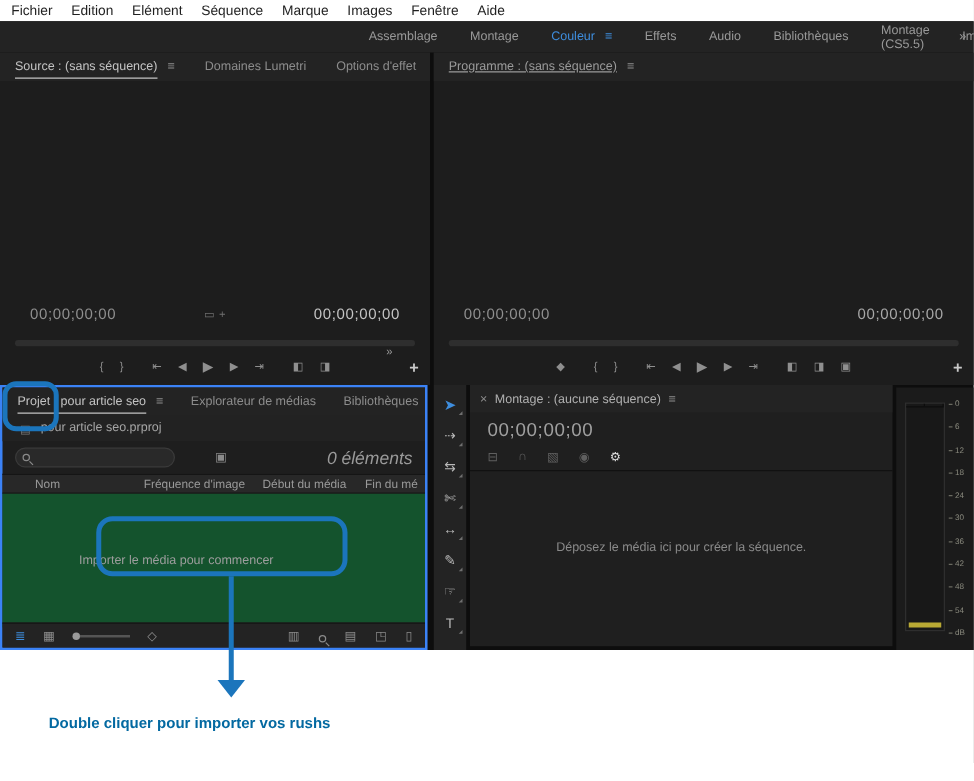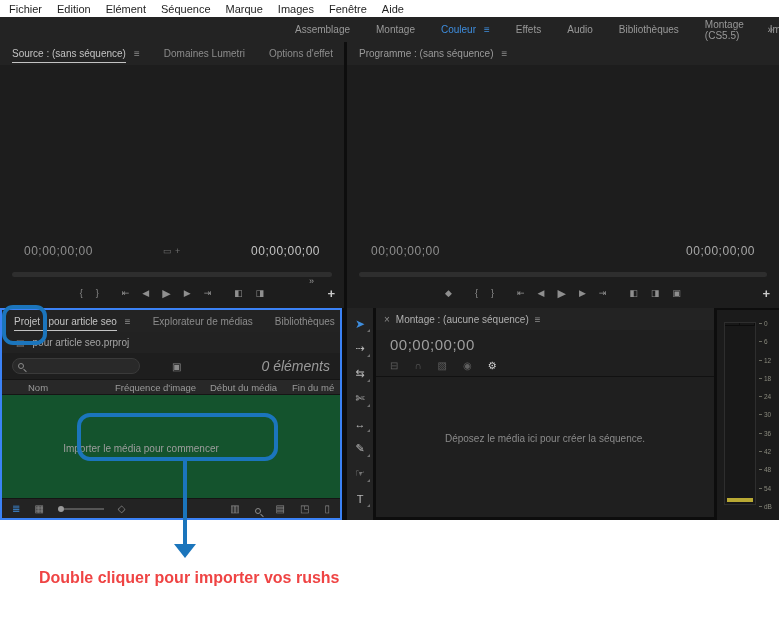--- a/index.html
+++ b/index.html
@@ -114,22 +114,22 @@
   .meterscale div::before { content:""; width:3px; height:1px; background:#6a6a60; }
 
   
   .ann-rect { position:absolute; border:4px solid #1b75bc; border-radius:11px; z-index:50; }
   .ann-rect1 { left:2px; top:305px; width:45px; height:40px; }
   .ann-rect2 { left:77px; top:413px; width:201px; height:48px; border-radius:13px; }
   .ann-arrow-line { position:absolute; left:183px; top:461px; width:4px; height:84px; background:#1b75bc; z-index:50; }
   .ann-arrow-head { position:absolute; left:174px; top:544px; width:0; height:0; z-index:50;
                     border-left:11px solid transparent; border-right:11px solid transparent;
                     border-top:14px solid #1b75bc; }
-  .ann-note { position:absolute; left:39px; top:564px; width:320px; color:#ef4444;
-              font-size:16px; font-weight:bold; line-height:28px; }
+  .ann-note { position:absolute; left:39px; top:564px; width:320px; color:#0369a1;
+              font-size:12px; font-weight:bold; line-height:28px; }
 </style>
 </head>
 <body>
 
 <div id="stage">
 
   <div class="menubar">
     <span>Fichier</span>
     <span>Edition</span>
     <span>Elément</span>
@@ -181,21 +181,21 @@
         <span class="tbtn">⇥</span>
         <span class="tbtn" style="margin-left:10px;">◧</span>
         <span class="tbtn">◨</span>
         <span class="t-more">»</span>
         <span class="t-add">+</span>
       </div>
     </div>
 
     <div class="panel" style="left:347px; top:25px; width:432px; height:266px;">
       <div class="phead">
-        <span class="ptab" style="color:#9a9a9a;">Programme : (sans séquence)</span>
+        <span class="ptab" style="color:#9a9a9a;text-decoration:underline;">Programme : (sans séquence)</span>
         <span class="pmenu">≡</span>
       </div>
       <div class="tc-row" style="top:202px;">
         <span class="tc-left">00;00;00;00</span>
         <span class="tc-right" style="color:#a8a8a8;">00;00;00;00</span>
       </div>
       <div class="scrollstrip" style="top:230px;"></div>
       <div class="transport" style="top:240px;">
         <span class="tbtn" style="margin-right:10px;">◆</span>
         <span class="tbtn">{</span>

